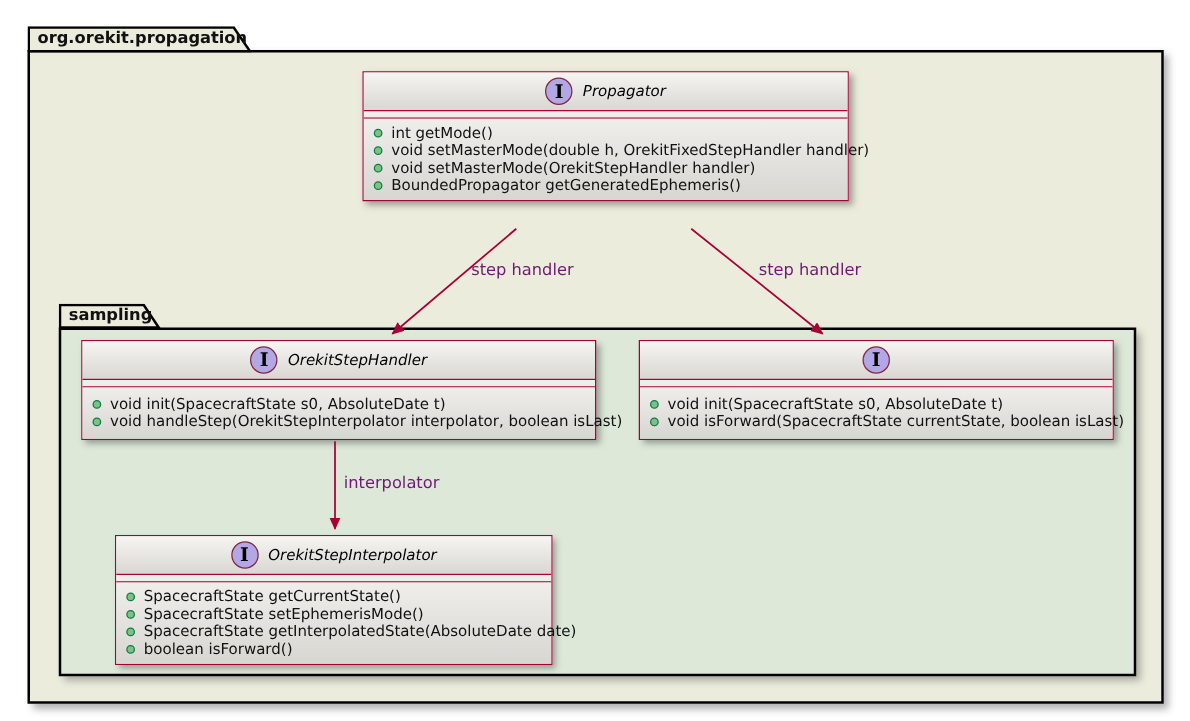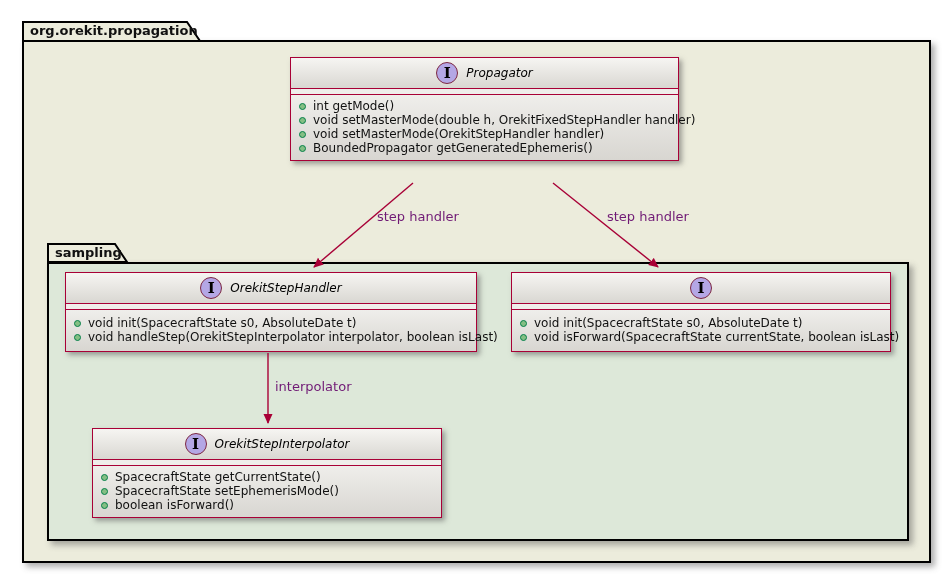--- a/index.html
+++ b/index.html
@@ -134,20 +134,24 @@
       <div class="m">
           <span class="dot"></span>
           <span>SpacecraftState getCurrentState()</span>
         </div>
       <div class="m">
           <span class="dot"></span>
           <span>SpacecraftState setEphemerisMode()</span>
         </div>
       <div class="m">
           <span class="dot"></span>
+          <span>SpacecraftState getInterpolatedState(AbsoluteDate date)</span>
+        </div>
+      <div class="m">
+          <span class="dot"></span>
           <span>boolean isForward()</span>
         </div>
     </div>
   </div>
 
   <svg class="edges">
     <defs>
       <marker id="arrow" markerWidth="11" markerHeight="10" refX="9" refY="4.5" orient="auto" markerUnits="userSpaceOnUse">
         <path d="M0,0 L10,4.5 L0,9 z" fill="#A80036"></path>
       </marker>

